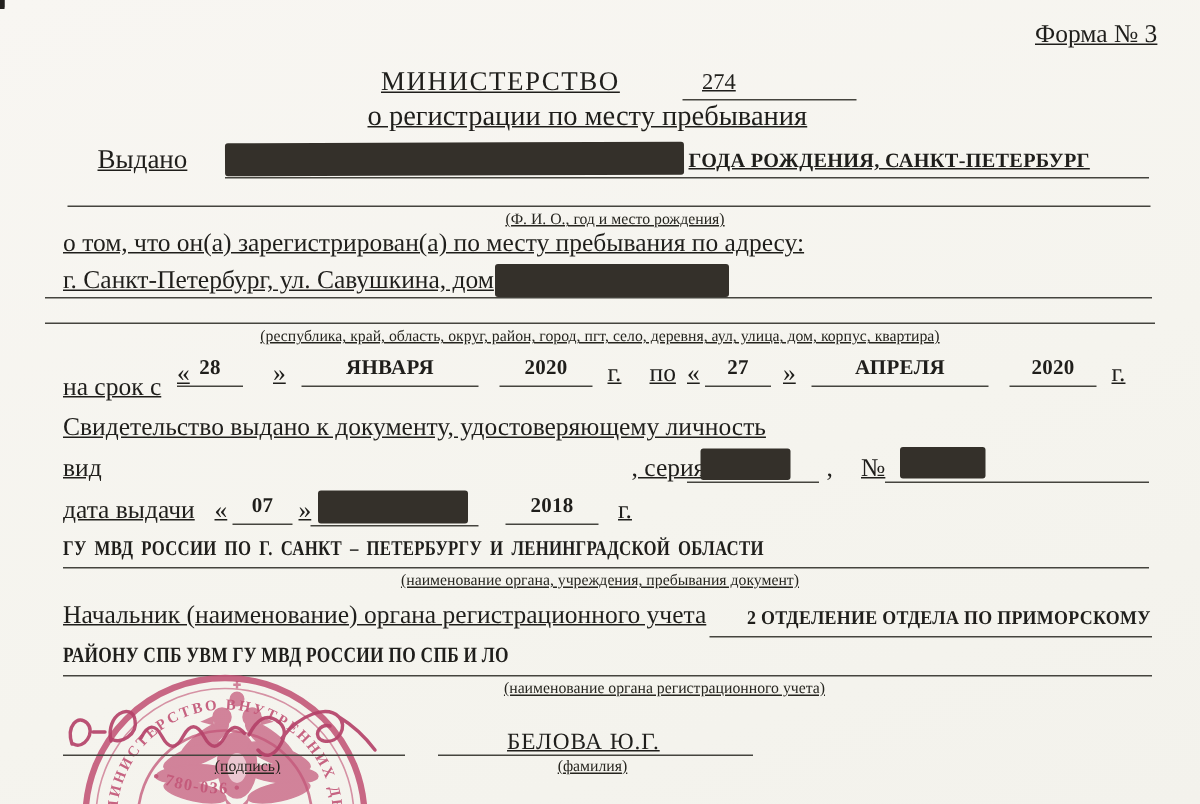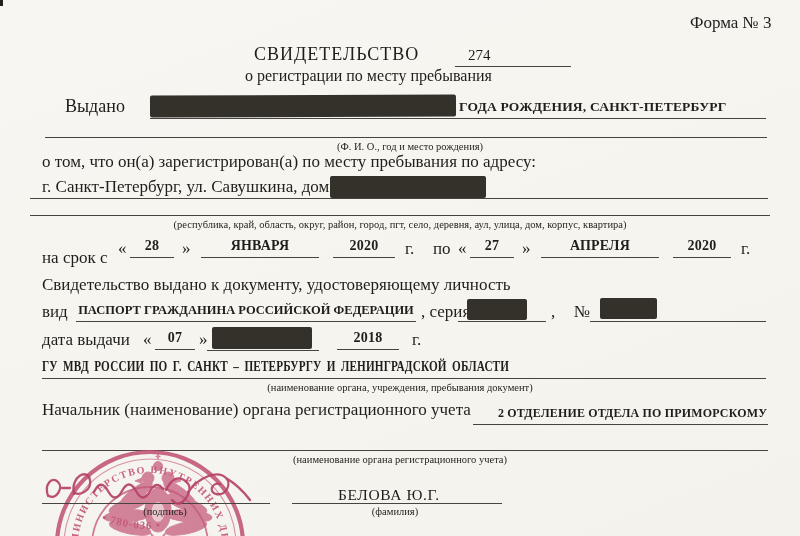--- a/index.html
+++ b/index.html
@@ -1,78 +1,77 @@
 <!DOCTYPE html>
 <html><head>
 <meta charset="utf-8">
 <style>
   html,body{margin:0;padding:0;background:#f7f5f0;}
   .page{
     position:relative;width:800px;height:536px;overflow:hidden;
     background:linear-gradient(160deg,#f8f6f2 0%,#f5f4ee 60%,#f3f2ec 100%);
     font-family:"Liberation Serif",serif;color:#1f1e1b;
   }
-  .abs{position:absolute;z-index:2;white-space:nowrap;}
+  .abs{position:absolute;z-index:2;white-space:nowrap;text-decoration:underline;}
   .t17{font-size:17px;}
   .t18{font-size:18px;}
   .hint{font-size:10.5px;color:#26251f;text-align:center;}
   .rule{position:absolute;z-index:1;height:0;border-top:1.6px solid #45443e;}
   .redact{position:absolute;z-index:3;background:#34302a;border-radius:2px;}
   .ucell{position:absolute;z-index:2;text-align:center;font-weight:700;font-size:14px;
          border-bottom:1.6px solid #45443e;padding-bottom:3px;letter-spacing:.2px;}
   .bcaps{font-weight:700;letter-spacing:.2px;}
   .condensed{display:inline-block;transform-origin:left center;}
   .speck{position:absolute;z-index:4;background:#23211e;}
 </style>
 </head>
 <body>
 
 <div class="page">
 
   <div class="speck" style="left:0;top:3;width:3px;height:5px;"></div>
   <div class="speck" style="left:0;top:43;width:3px;height:6px;"></div>
 
   <div class="abs t17" style="left:690px;top:13px;">Форма № 3</div>
-  <div class="abs t18" style="left:254px;top:44px;letter-spacing:1px;">СВИДЕТЕЛЬСТВО</div>
+  <div class="abs t18" style="left:254px;top:44px;letter-spacing:1px;">МИНИСТЕРСТВО</div>
   <div class="abs" style="left:468px;top:47px;font-size:15px;">274</div>
   <div class="rule" style="left:455px;top:66px;width:116px;"></div>
-  <div class="abs" style="left:245px;top:67px;font-size:16px;">о регистрации по месту пребывания</div>
+  <div class="abs" style="left:245px;top:67px;font-size:19px;">о регистрации по месту пребывания</div>
 
   <div class="abs t18" style="left:65px;top:96px;">Выдано</div>
   <div class="rule" style="left:150px;top:118px;width:616px;"></div>
   <div class="redact" style="left:150px;top:95px;width:306px;height:22px;transform:rotate(-.2deg);"></div>
   <div class="abs bcaps" style="left:459px;top:99px;font-size:13.5px;">ГОДА РОЖДЕНИЯ, САНКТ-ПЕТЕРБУРГ</div>
   <div class="rule" style="left:45px;top:137px;width:722px;"></div>
   <div class="abs t17" style="left:42px;top:152px;">о том, что он(а) зарегистрирован(а) по месту пребывания по адресу:</div>
 
   <div class="abs hint" style="left:260px;top:141px;width:300px;">(Ф. И. О., год и место рождения)</div>
   <div class="abs t17" style="left:42px;top:177px;">г. Санкт-Петербург, ул. Савушкина, дом</div>
   <div class="redact" style="left:330px;top:176px;width:156px;height:22px;"></div>
   <div class="rule" style="left:30px;top:198px;width:738px;"></div>
   <div class="rule" style="left:30px;top:215px;width:740px;"></div>
   <div class="abs hint" style="left:0;top:219px;width:800px;">(республика, край, область, округ, район, город, пгт, село, деревня, аул, улица, дом, корпус, квартира)</div>
 
   <div class="abs t17" style="left:42px;top:248px;">на срок с</div>
   <div class="abs t17" style="left:118px;top:239px;">«</div>
-  <div class="ucell" style="left:130px;top:238px;width:44px;font-family:Liberation Serif, serif;">28</div>
+  <div class="ucell" style="left:118px;top:238px;width:44px;font-family:Liberation Serif, serif;">28</div>
   <div class="abs t17" style="left:182px;top:239px;">»</div>
   <div class="ucell" style="left:201px;top:238px;width:118px;">ЯНВАРЯ</div>
   <div class="ucell" style="left:333px;top:238px;width:62px;">2020</div>
   <div class="abs t17" style="left:405px;top:239px;">г.</div>
   <div class="abs t17" style="left:433px;top:239px;">по</div>
   <div class="abs t17" style="left:458px;top:239px;">«</div>
   <div class="ucell" style="left:470px;top:238px;width:44px;text-align:center;">27</div>
   <div class="abs t17" style="left:522px;top:239px;">»</div>
   <div class="ucell" style="left:541px;top:238px;width:118px;">АПРЕЛЯ</div>
   <div class="ucell" style="left:673px;top:238px;width:58px;">2020</div>
   <div class="abs t17" style="left:741px;top:239px;">г.</div>
 
   <div class="abs t17" style="left:42px;top:275px;">Свидетельство выдано к документу, удостоверяющему личность</div>
   <div class="abs t17" style="left:42px;top:302px;">вид</div>
-  <div class="ucell" style="left:76px;top:303px;width:340px;font-size:12.5px;letter-spacing:0;">ПАСПОРТ ГРАЖДАНИНА РОССИЙСКОЙ ФЕДЕРАЦИИ</div>
   <div class="abs t17" style="left:421px;top:302px;">, серия</div>
   <div class="rule" style="left:458px;top:321px;width:88px;"></div>
   <div class="redact" style="left:467px;top:299px;width:60px;height:21px;"></div>
   <div class="abs t17" style="left:551px;top:302px;">,</div>
   <div class="abs t17" style="left:574px;top:302px;">№</div>
   <div class="rule" style="left:590px;top:321px;width:176px;"></div>
   <div class="redact" style="left:600px;top:298px;width:57px;height:21px;"></div>
 
   <div class="abs t17" style="left:42px;top:330px;">дата выдачи</div>
   <div class="abs t17" style="left:143px;top:330px;">«</div>
@@ -87,22 +86,25 @@
     <span class="bcaps condensed" style="font-size:14px;word-spacing:3px;transform:scaleX(.8);">ГУ МВД РОССИИ ПО Г. САНКТ – ПЕТЕРБУРГУ И ЛЕНИНГРАДСКОЙ ОБЛАСТИ</span>
   </div>
   <div class="rule" style="left:42px;top:378px;width:724px;"></div>
   <div class="abs hint" style="left:240px;top:382px;width:320px;">(наименование органа, учреждения, пребывания документ)</div>
 
   <div class="abs t17" style="left:42px;top:400px;">Начальник (наименование) органа регистрационного учета</div>
   <div class="abs" style="left:477px;top:403px;margin-left:21px;">
     <span class="bcaps condensed" style="font-size:13px;transform:scaleX(.92);">2 ОТДЕЛЕНИЕ ОТДЕЛА  ПО ПРИМОРСКОМУ</span>
   </div>
   <div class="rule" style="left:473px;top:424px;width:295px;"></div>
+  <div class="abs" style="left:42px;top:428px;">
+    <span class="bcaps condensed" style="font-size:14.5px;transform:scaleX(.8);">РАЙОНУ СПБ УВМ  ГУ  МВД РОССИИ  ПО СПБ  И  ЛО</span>
+  </div>
   <div class="rule" style="left:42px;top:450px;width:726px;"></div>
-  <div class="abs hint" style="left:250px;top:454px;width:300px;">(наименование органа регистрационного учета)</div>
+  <div class="abs hint" style="left:250px;top:454px;width:300px;text-align:right;">(наименование органа регистрационного учета)</div>
 
   <svg style="position:absolute;left:50px;top:438px;z-index:1;" width="200" height="98" viewBox="0 0 200 98">
     <g stroke="#c25476" fill="none" opacity="0.88">
       <circle cx="100" cy="107" r="93" stroke-width="4.2"></circle>
       <circle cx="100" cy="107" r="86" stroke-width="1.1" opacity="0.7"></circle>
       <circle cx="100" cy="107" r="58" stroke-width="1.8" opacity="0.85"></circle>
     </g>
     <defs>
       <path id="ringPath" d="M 28,107 A 72,72 0 1 1 172,107"></path>
       <path id="codePath" d="M 40,78 Q 100,104 160,78"></path>

